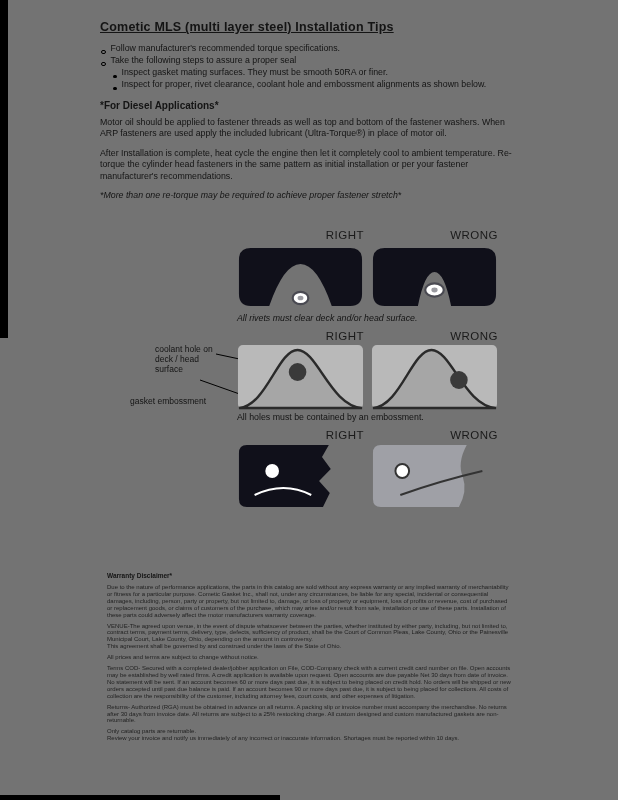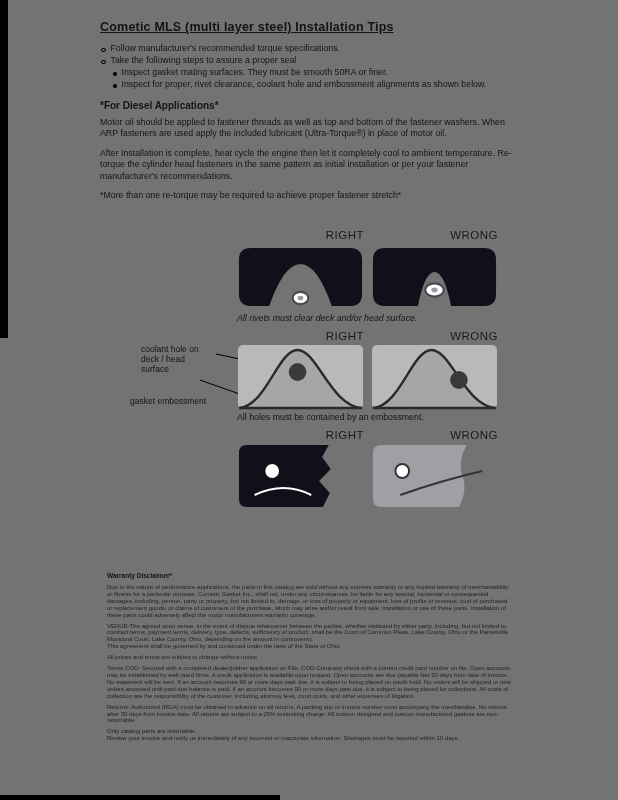--- a/index.html
+++ b/index.html
@@ -7,27 +7,27 @@
     position:relative;width:618px;height:800px;margin:0 auto;background:#737373;
     font-family:"Liberation Sans",sans-serif;color:#141414;overflow:hidden;
   }
   .left-bar{position:absolute;left:0;top:0;width:8px;height:338px;background:#000;}
   .bottom-bar{position:absolute;left:0;top:795px;width:280px;height:5px;background:#000;}
 
   
   .content{position:absolute;left:100px;top:20px;width:416px;}
   .title{margin:0 0 8px 0;font-size:12.5px;font-weight:bold;text-decoration:underline;letter-spacing:.2px;}
   .bullets{font-size:8.8px;line-height:12px;}
-  .bullet{display:flex;align-items:center;}
+  .bullet{display:flex;align-items:flex-end;}
   .marker{flex:none;width:2.5px;height:2.5px;border-radius:50%;margin:4px 5px 0 1px;}
   .marker.open{border:1px solid #000;}
   .marker.filled{background:#000;width:3.5px;height:3.5px;margin-left:13px;margin-right:5px;}
   .diesel-heading{margin:10px 0 6px 0;font-size:10px;font-weight:bold;}
   .para{margin:0 0 8px 0;font-size:8.8px;line-height:11.4px;}
-  .note{margin-top:0;}
+  .note{margin-top:0;font-style:italic;}
 
   
   .abs{position:absolute;}
   .rw-label{width:127px;text-align:right;font-size:11.5px;letter-spacing:.5px;color:#1a1a1a;}
   .dia{width:127px;height:66px;}
   .dia svg{display:block;width:127px;height:66px;}
   .caption{font-size:8.8px;color:#141414;}
   .pointer-label{font-size:8.5px;line-height:10px;color:#141414;}
 
   
@@ -86,21 +86,21 @@
       <path d="M14,4 L116,4 Q128,4 128,16 L128,50 Q128,62 116,62 L82,62 Q75,28 65,28 Q55,28 48,62 L14,62 Q2,62 2,50 L2,16 Q2,4 14,4 Z" fill="#10101a"></path>
       <ellipse cx="65" cy="46" rx="9.5" ry="6.6" fill="#ffffff" stroke="#4a4a52" stroke-width="2.2"></ellipse>
       <ellipse cx="65" cy="46" rx="3.2" ry="2.4" fill="#9a9aa0"></ellipse>
     </svg>
   </div>
   <div class="abs caption" style="left:237px;top:313px;width:260px;font-style:italic;">All rivets must clear deck and/or head surface.</div>
 
   <div class="abs rw-label" style="left:237px;top:330px;">RIGHT</div>
   <div class="abs rw-label" style="left:371px;top:330px;">WRONG</div>
 
-  <div class="abs pointer-label" style="left:141px;top:344px;width:74px;">
+  <div class="abs pointer-label" style="left:155px;top:344px;width:74px;">
     <div>coolant hole on</div>
     <div>deck / head surface</div>
   </div>
   <div class="abs pointer-label" style="left:118px;top:396px;width:82px;padding-left:12px;">gasket embossment</div>
 
   <svg class="abs" style="left:115px;top:340px;" width="260" height="70" viewBox="0 0 260 70">
     <defs>
       <marker id="arr" markerWidth="7" markerHeight="7" refX="5.5" refY="3" orient="auto">
         <path d="M0,0 L6,3 L0,6 Z" fill="#000"></path>
       </marker>

